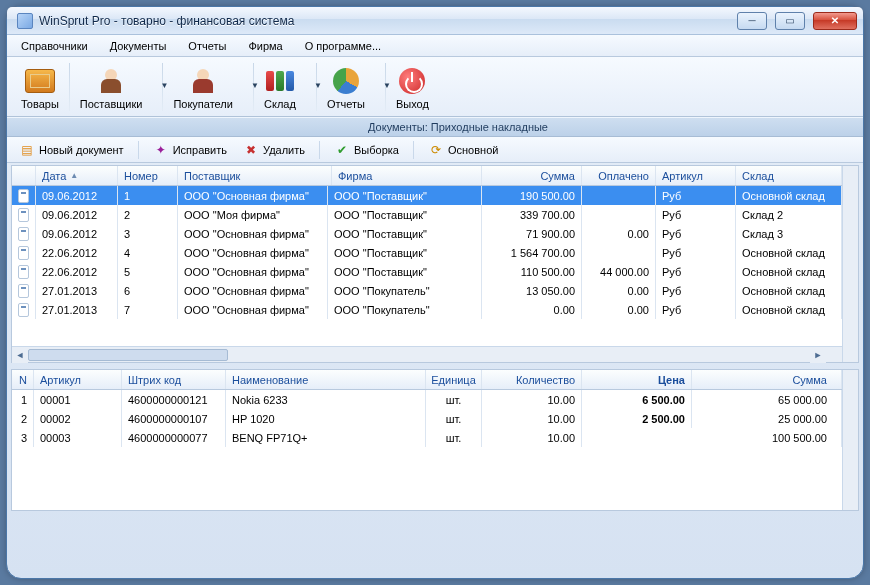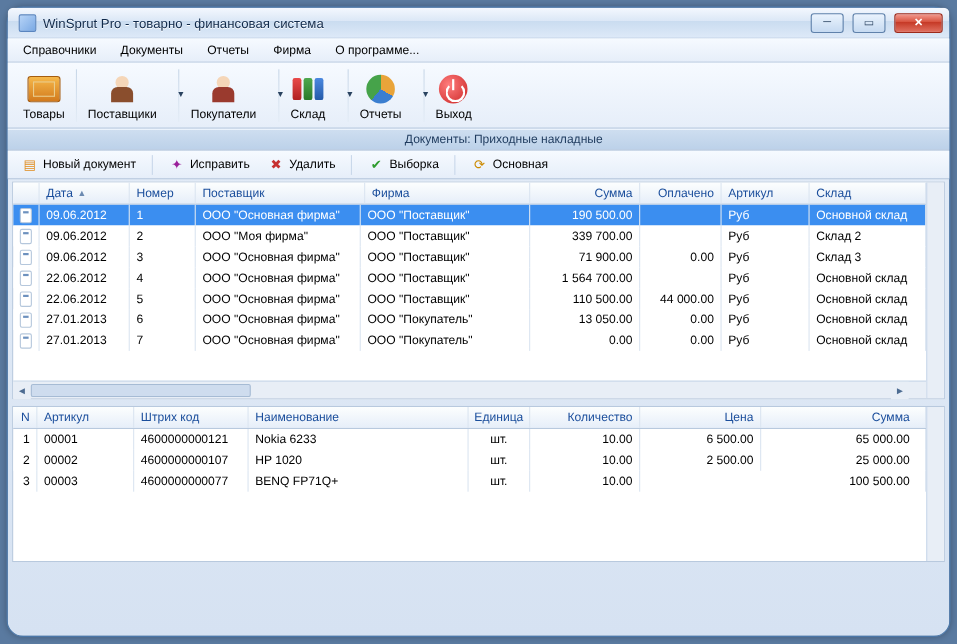--- a/index.html
+++ b/index.html
@@ -136,21 +136,21 @@
   .hscroll-track{height:16px;background:#e8eef6;border-top:1px solid #c9d8ea;position:relative;}
   .hscroll-thumb{position:absolute;left:16px;top:2px;width:200px;height:12px;background:#cedcee;border:1px solid #a6bbd4;border-radius:2px;}
   .hscroll-arr{position:absolute;top:0;width:16px;height:16px;display:flex;align-items:center;justify-content:center;color:#4d6c92;font-size:9px;background:#e8eef6;}
   .hscroll-arr.l{left:0;} .hscroll-arr.r{right:16px;}
   .resize-grip{position:absolute;right:0;top:0;width:16px;height:16px;}
 
   
   .g2 .col0{width:22px;justify-content:flex-end;}
   .g2 .col1{width:88px;} .g2 .col2{width:104px;} .g2 .col3{width:200px;}
   .g2 .col4{width:56px;justify-content:center;} .g2 .col5{width:100px;justify-content:flex-end;}
-  .g2 .col6{width:110px;justify-content:flex-end;} .g2 .col7{flex:1;justify-content:flex-end;padding-right:14px;}
+  .g2 .col6{width:110px;justify-content:flex-end;font-weight:bold;} .g2 .col7{flex:1;justify-content:flex-end;padding-right:14px;}
 
   .grid2-scroll{height:120px;}
 
   .split-gap{height:4px;}
 
   
   .statusbar{
     margin-top:auto;height:20px;
     background:linear-gradient(to bottom,#f6faff,#e6eef9);
     border-top:1px solid #b8c9de;display:flex;align-items:center;
@@ -257,21 +257,21 @@
       <span>Удалить</span>
     </div>
     <div class="vline"></div>
     <div class="btn">
       <span class="mini-ic mic-ok">✔</span>
       <span>Выборка</span>
     </div>
     <div class="vline"></div>
     <div class="btn">
       <span class="mini-ic mic-ref">⟳</span>
-      <span>Основная</span>
+      <span>Основной</span>
     </div>
   </div>
 
   <div class="grid-wrap g1">
     <div class="grid-area">
       <div class="grid-main">
         <div class="grid-head">
           <div class="hc col0"></div>
           <div class="hc col1">
               <span>Дата</span>

